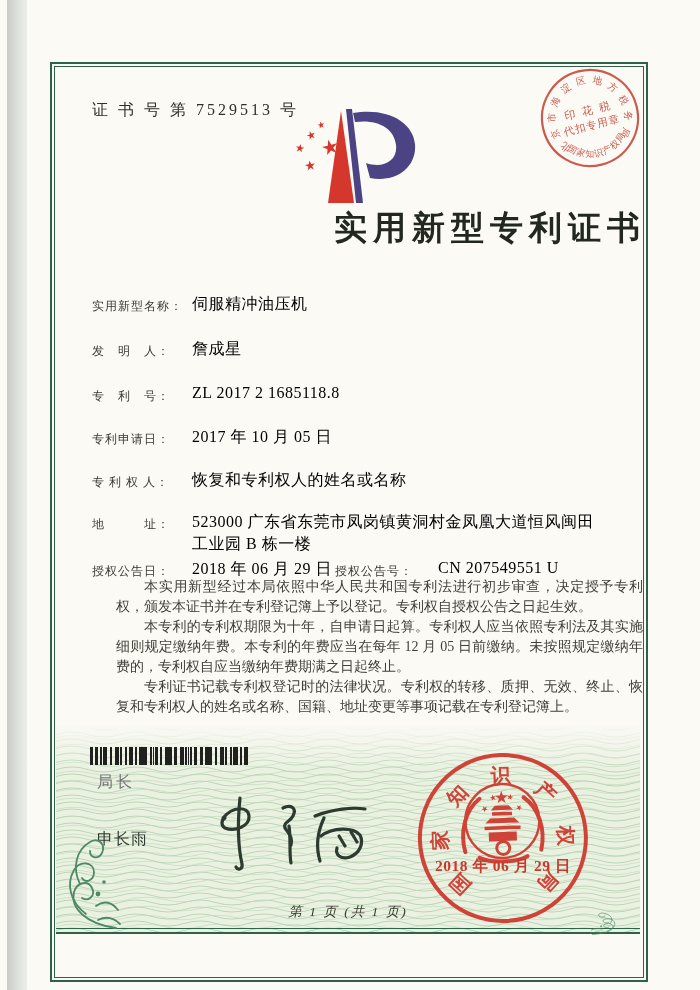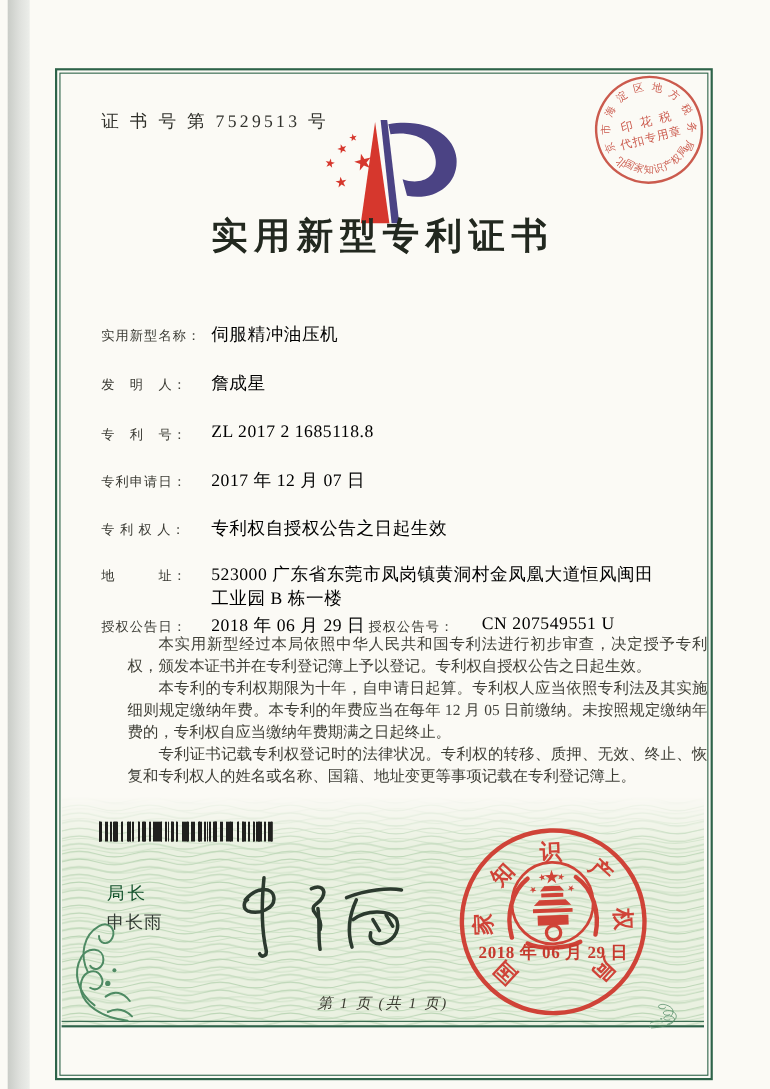--- a/index.html
+++ b/index.html
@@ -17,37 +17,37 @@
 
   
   #panel{left:56px;top:724px;width:584px;height:208px;z-index:1;}
   #panel-rule{left:56px;top:928px;width:584px;height:6px;z-index:2;
     border-top:1px solid #2d6349;border-bottom:2px solid #2d6349;box-sizing:border-box;}
 
   #cert-number{left:92px;top:100px;font-size:16px;letter-spacing:3px;color:#30302b;}
 
   #logo{left:283px;top:108px;width:136px;height:100px;}
 
-  #title{left:50px;top:192px;width:596px;text-align:center;font-size:33px;font-weight:600;
+  #title{left:50px;top:206px;width:596px;text-align:right;font-size:33px;font-weight:600;
          letter-spacing:6px;color:#22281f;}
 
   .frow{position:absolute;left:92px;height:24px;white-space:nowrap;}
   .flabel{font-size:12px;letter-spacing:1px;color:#3a3a33;}
   .fval{position:absolute;left:100px;top:-2px;font-size:16px;color:#000000;letter-spacing:0.5px;text-align:center;}
 
   #legal{left:88px;top:577px;width:527px;font-size:14px;line-height:20px;color:#3f3f37;text-align:justify;z-index:1;margin-left:28px;}
   #legal p{margin:0;text-indent:28px;}
 
   #barcode{left:90px;top:747px;width:158px;height:18px;z-index:2;
     background:
       repeating-linear-gradient(90deg,#20201e 0 2px,transparent 2px 5px),
       repeating-linear-gradient(90deg,#20201e 0 1px,transparent 1px 7px),
       repeating-linear-gradient(90deg,#20201e 0 3px,transparent 3px 13px);}
 
-  #director-title{left:97px;top:802px;font-size:16px;letter-spacing:3px;color:#14532d;z-index:2;
+  #director-title{left:97px;top:772px;font-size:16px;letter-spacing:3px;color:#737373;z-index:2;
      font-family:"Liberation Sans","DejaVu Sans",sans-serif;}
   #director-name{left:97px;top:829px;font-size:16px;letter-spacing:1px;color:#303a32;z-index:2;
      font-family:Liberation Sans, sans-serif;}
   #signature{left:203px;top:790px;width:170px;height:85px;z-index:3;}
 
   #seal{left:413px;top:751px;width:180px;height:180px;z-index:4;opacity:.94;transform:rotate(-2deg);}
   #seal-date{left:423px;top:856px;width:160px;text-align:center;font-size:15.5px;font-weight:bold;
      color:#c63a2e;letter-spacing:0.5px;z-index:5;white-space:nowrap;}
 
   #tax-stamp{left:538px;top:66px;width:104px;height:104px;z-index:4;transform:rotate(-14deg);opacity:.9;}
@@ -117,25 +117,25 @@
   <div class="frow" style="top:341px">
     <span class="flabel">发　明　人：</span>
     <span class="fval">詹成星</span>
   </div>
   <div class="frow" style="top:386px">
     <span class="flabel">专　利　号：</span>
     <span class="fval">ZL 2017 2 1685118.8</span>
   </div>
   <div class="frow" style="top:429px">
     <span class="flabel">专利申请日：</span>
-    <span class="fval">2017 年 12 月 07 日</span>
+    <span class="fval">2017 年 10 月 05 日</span>
   </div>
   <div class="frow" style="top:472px">
     <span class="flabel">专 利 权 人：</span>
-    <span class="fval">专利权自授权公告之日起生效</span>
+    <span class="fval">恢复和专利权人的姓名或名称</span>
   </div>
   <div class="frow" style="top:514px">
     <span class="flabel">地　　　址：</span>
     <span class="fval">523000 广东省东莞市凤岗镇黄洞村金凤凰大道恒风闽田</span>
   </div>
   <div class="frow" style="top:536px">
     <span class="fval">工业园 B 栋一楼</span>
   </div>
   <div class="frow" style="top:561px">
     <span class="flabel">授权公告日：</span>

